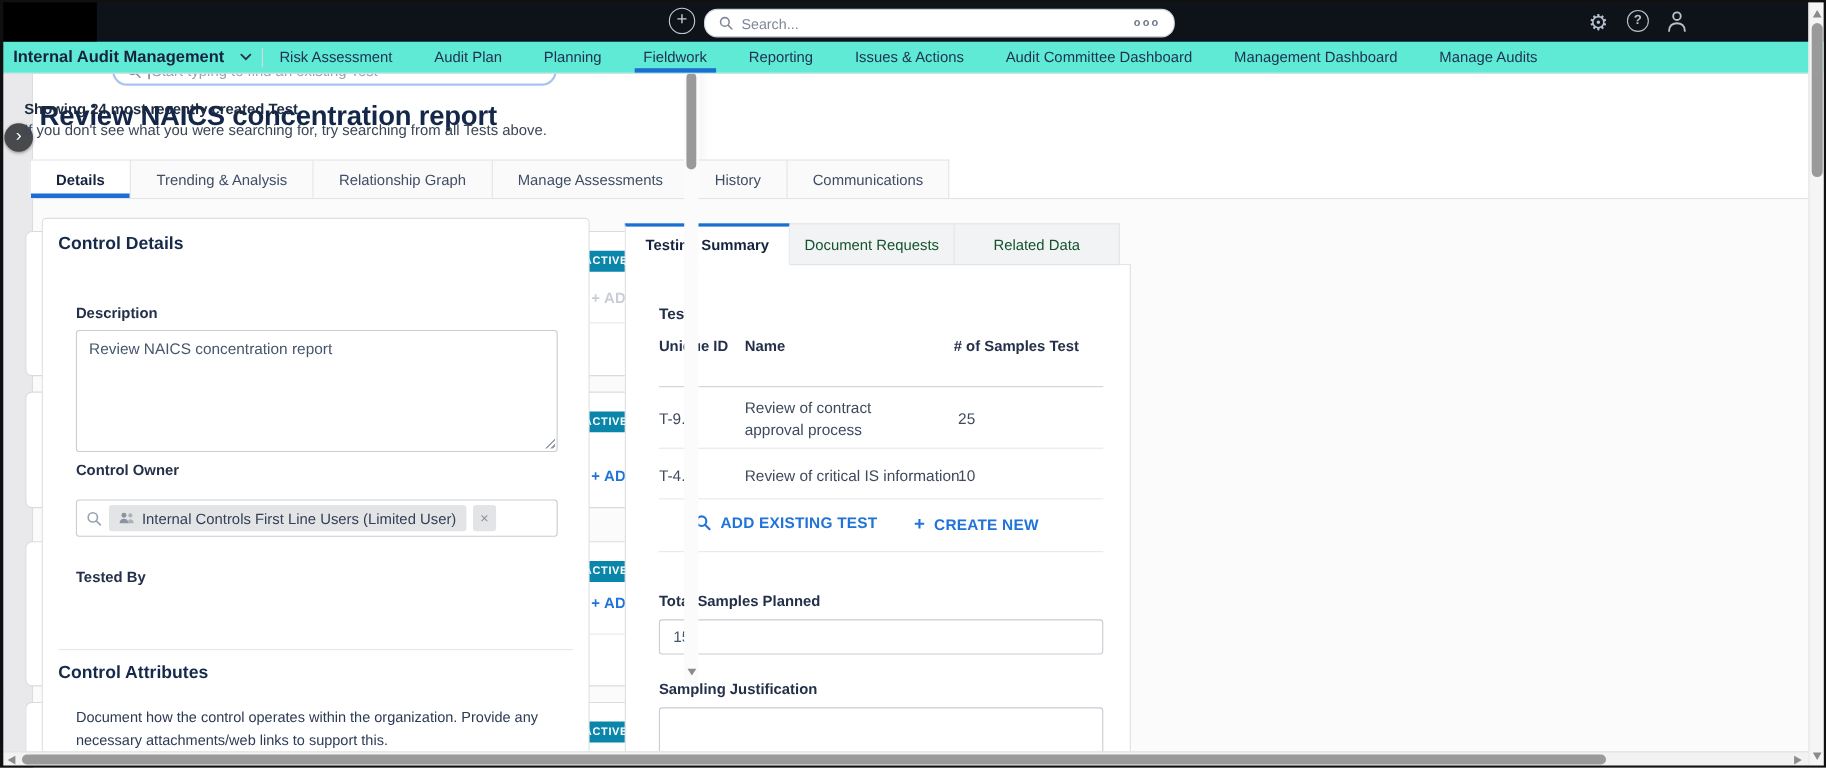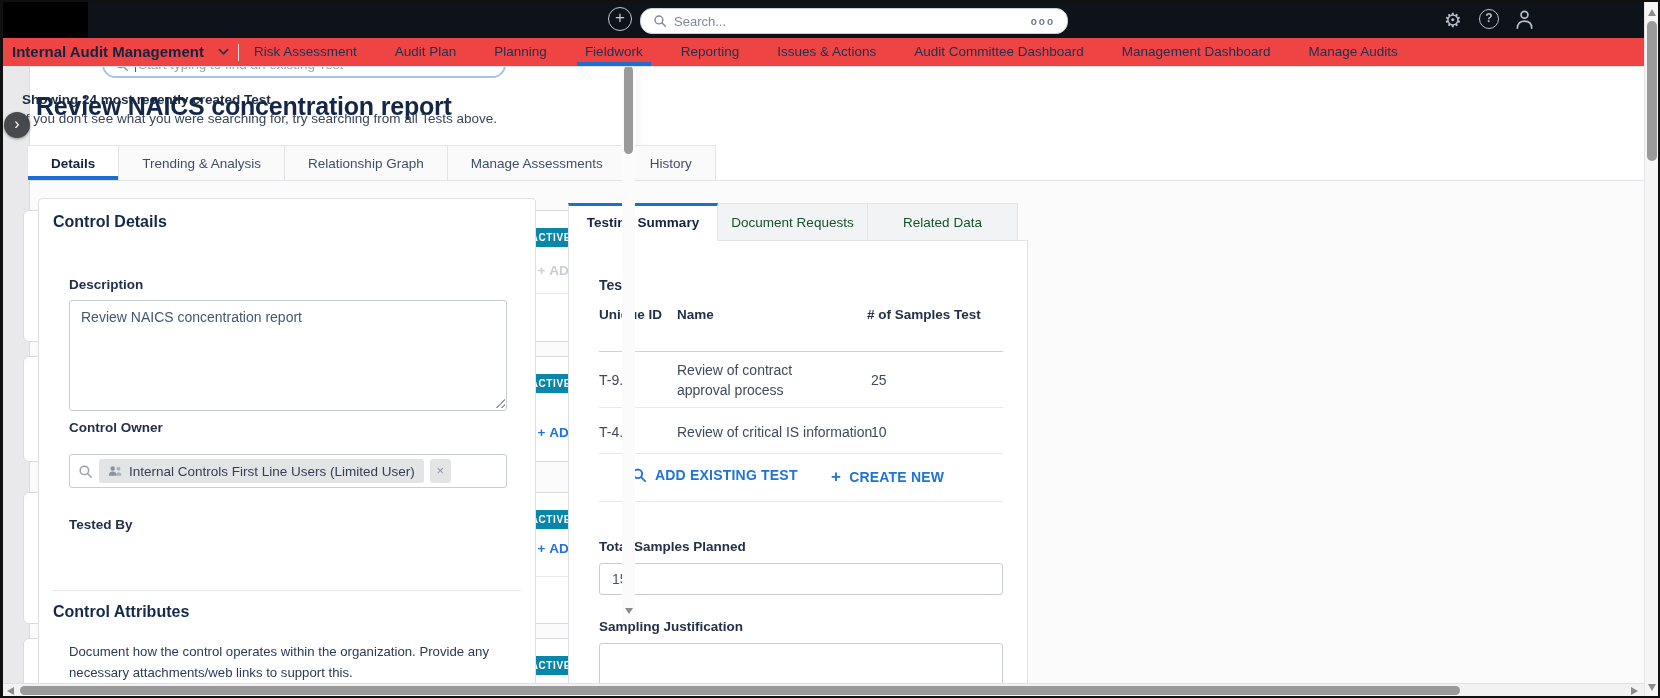--- a/index.html
+++ b/index.html
@@ -19,21 +19,21 @@
                       font-family:inherit; background:transparent; margin-left:7px; }
   #top-search input::placeholder { color:#7e8899; }
   #top-search .ooo { font-size:10px; letter-spacing:2px; color:#6f7a8c; font-weight:bold; }
   .topicon { color:#b6bfcc; }
   #gear-ico { left:1444px; top:8px; font-size:20px; }
   #help-ico { left:1479px; top:9px; width:20px; height:20px; border:1.7px solid #b6bfcc; border-radius:50%;
               font-size:12px; font-weight:bold; text-align:center; line-height:17px; }
   #person-ico { left:1514px; top:8px; }
 
   
-  #navbar { left:0; top:38px; width:1660px; height:29px; background:#ef4444;
+  #navbar { left:0; top:38px; width:1660px; height:29px; background:#5eead4;
             border-bottom:1px solid #e1e3e7; z-index:20; }
   #product-name { left:12px; top:0; height:28px; line-height:28px; font-size:15px; font-weight:bold; color:#16233f; }
   #product-caret { left:218px; top:10px; }
   #nav-divider { left:238px; top:6px; width:1px; height:17px; background:#d8dbe0; }
   #nav-items { left:252px; top:0; height:28px; display:flex; gap:34px; align-items:center; }
   .nav-item { position:relative; font-size:13.5px; color:#1f3050; height:28px; line-height:28px;
               padding:0 2px; white-space:nowrap; cursor:pointer; }
   .nav-item.active::after { content:""; position:absolute; left:-6px; right:-6px; bottom:0;
                             height:4px; background:#1b6fd2; }
 
@@ -190,20 +190,21 @@
   <div id="rail-toggle" class="abs">›</div>
 
   <div id="page-title" class="abs">Review NAICS concentration report</div>
 
   <div id="main-tabs" class="abs">
     <div class="mtab active">Details</div>
     <div class="mtab">Trending &amp; Analysis</div>
     <div class="mtab">Relationship Graph</div>
     <div class="mtab">Manage Assessments</div>
     <div class="mtab">History</div>
+    <div class="mtab">Communications</div>
   </div>
 
   <div id="control-card" class="abs">
     <div class="card-h abs" style="left:14px; top:14px;">Control Details</div>
 
     <div class="fld-label abs" style="left:30px; top:78px;">Description</div>
     <textarea id="desc-area" class="abs" style="">Review NAICS concentration report</textarea>
     <div class="resize-corner abs" style="left:455px; top:198px;"></div>
 
     <div class="fld-label abs" style="left:30px; top:221px;">Control Owner</div>

